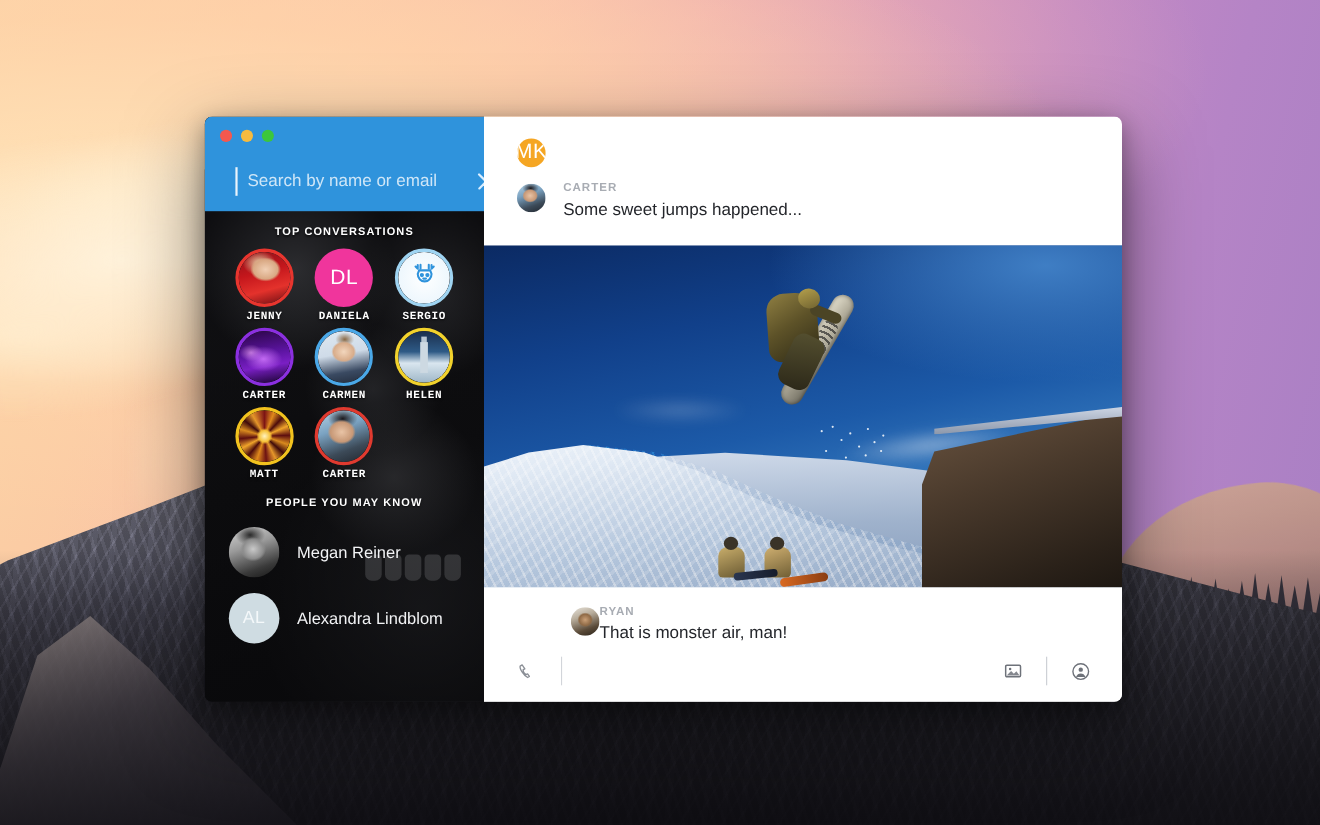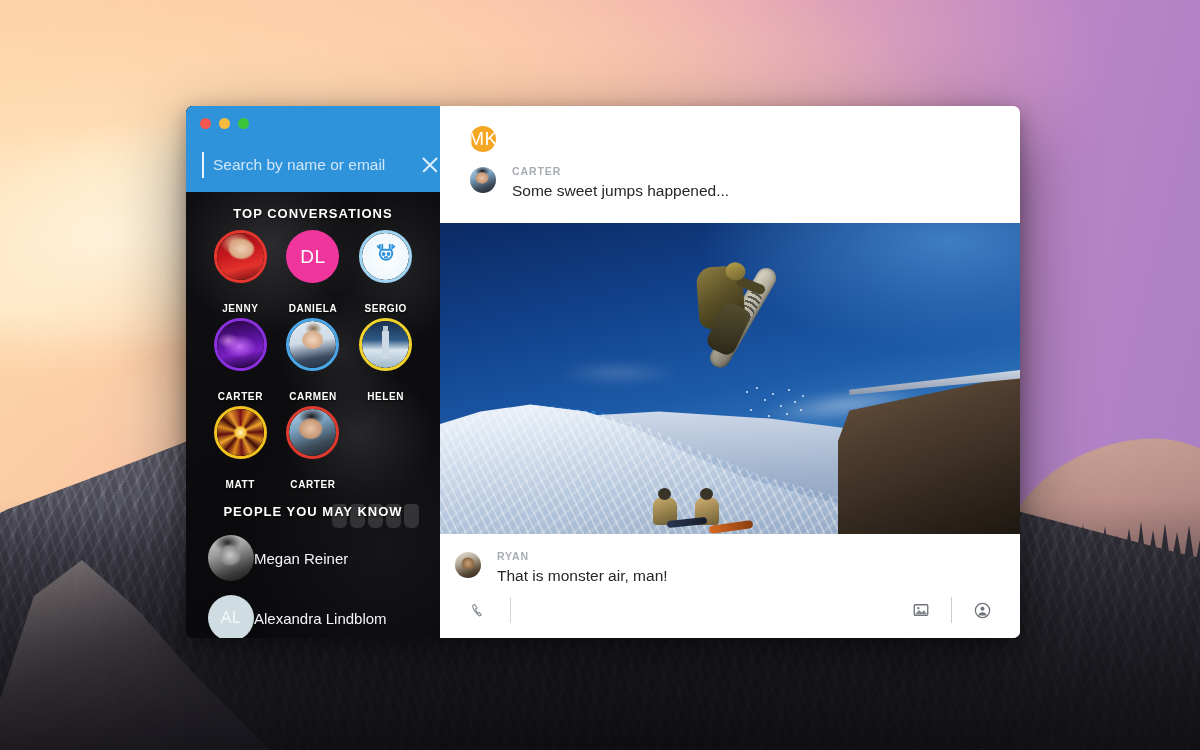--- a/index.html
+++ b/index.html
@@ -117,61 +117,62 @@
   .teeth i { width:15px; height:24px; border-radius:4px 4px 6px 6px; background:#c9cbcf; filter:blur(.7px); }
   .side-veil {
     position:absolute; inset:0;
     background:linear-gradient(180deg, rgba(8,8,10,.72) 0%, rgba(8,8,10,.50) 40%, rgba(8,8,10,.72) 100%);
   }
 
   .searchbar {
     position:relative; z-index:3;
     height:86px; background:#2f93dc;
     display:flex; flex-direction:column; justify-content:flex-end;
-    padding:0 16px 14px 16px;
+    padding:0 16px 14px 28px;
   }
   .tl { position:absolute; left:14px; top:12px; display:flex; gap:8px; }
   .tl i { width:11px; height:11px; border-radius:50%; display:block; }
   .tl .r { background:#f4584f; } .tl .y { background:#f7bb3f; } .tl .g { background:#3cc63c; }
   .searchrow { display:flex; align-items:center; }
   .caret { width:2px; height:26px; background:#eaf4fc; margin-right:9px; flex:0 0 auto; }
   .search-input {
     flex:1; border:0; outline:0; background:transparent;
     color:#cfe6f7; font-size:15.5px; font-family:"Liberation Sans", sans-serif;
   }
   .search-input::placeholder { color:#cfe6f7; opacity:1; }
   .xbtn { width:22px; height:22px; position:relative; cursor:pointer; flex:0 0 auto; margin-left:6px; }
   .xbtn:before, .xbtn:after {
     content:""; position:absolute; left:1px; top:10px; width:20px; height:1.6px;
     background:#dcefff; border-radius:1px;
   }
   .xbtn:before { transform:rotate(45deg); } .xbtn:after { transform:rotate(-45deg); }
 
   .side-body { position:relative; z-index:3; flex:1; overflow:hidden; }
   .sec-title {
-    text-align:center; color:#fff; font-size:13px; font-weight:bold;
+    text-align:center; color:#fff; font-size:10px; font-weight:bold;
     letter-spacing:1.0px; padding:14px 0 9px;
     text-shadow:0 1px 2px rgba(0,0,0,.7);
   }
   .grid { display:grid; grid-template-columns:repeat(3,1fr); row-gap:4px; padding:0 18px; }
   .cell { display:flex; flex-direction:column; align-items:center; cursor:pointer; }
   .av { width:53px; height:53px; border-radius:50%; position:relative; overflow:hidden; }
   .av.ring { border:3px solid #888; }
   .av-name {
-    margin-top:20px; color:#fff; font-size:10px; font-weight:bold; letter-spacing:.6px;
+    margin-top:4px; color:#fff; font-size:10px; font-weight:bold; letter-spacing:.6px;
     text-shadow:0 1px 2px rgba(0,0,0,.8);
+    font-family:Liberation Mono, monospace;
   }
   .av .inner { position:absolute; inset:0; border-radius:50%; }
   .init {
     display:flex; align-items:center; justify-content:center;
     color:#fff; font-size:19px; letter-spacing:.5px; font-weight:400;
   }
 
   .ppl { padding:0 0 0 0; }
-  .ppl-row { display:flex; align-items:center; padding:7px 0 7px 22px; cursor:pointer; }
+  .ppl-row { display:flex; align-items:center; gap:16px; padding:7px 0 7px 22px; cursor:pointer; }
   .ppl-av { width:46px; height:46px; border-radius:50%; overflow:hidden; position:relative; flex:0 0 auto; }
   .ppl-name { color:#f2f3f5; font-size:15px; }
 
   
   .chat { flex:1; height:100%; background:#fff; display:flex; flex-direction:column; }
   .msgs { padding:18px 0 10px 0; }
   .msg { display:flex; gap:16px; padding:0 26px 0 30px; margin-bottom:13px; }
   .msg-av { width:26px; height:26px; border-radius:50%; overflow:hidden; position:relative; flex:0 0 auto; margin-top:2px; }
   .msg-body { flex:1; }
   .msg-from { font-size:10.5px; font-weight:bold; letter-spacing:.9px; color:#a8acb3; margin-bottom:5px; }
@@ -275,21 +276,21 @@
   .sit-board {
     position:absolute; bottom:0; left:60px; width:44px; height:8px; border-radius:5px;
     background:linear-gradient(90deg,#d96a22 0%, #8a3d12 100%); transform:rotate(-8deg);
   }
   .sit-board2 {
     position:absolute; bottom:5px; left:18px; width:40px; height:7px; border-radius:5px;
     background:linear-gradient(90deg,#2a3650 0%, #161d2c 100%); transform:rotate(-6deg);
   }
 
   .footer { flex:1; background:#fff; position:relative; }
-  .ryan { display:flex; gap:16px; padding:16px 26px 0 15px; }
+  .ryan { display:flex; padding:16px 26px 0 48px;margin-left:31px; }
   .composer {
     position:absolute; left:0; right:0; bottom:0; height:56px;
     display:flex; align-items:center; padding:0 26px 0 26px;
   }
   .ic { width:24px; height:24px; cursor:pointer; display:flex; align-items:center; justify-content:center; }
   .vrule { width:1px; height:26px; background:#d2d5da; margin:0 22px 0 20px; }
   .vrule.thin { background:#c9ccd2; margin:0 18px; }
   .grow { flex:1; }
 </style>
 </head>

